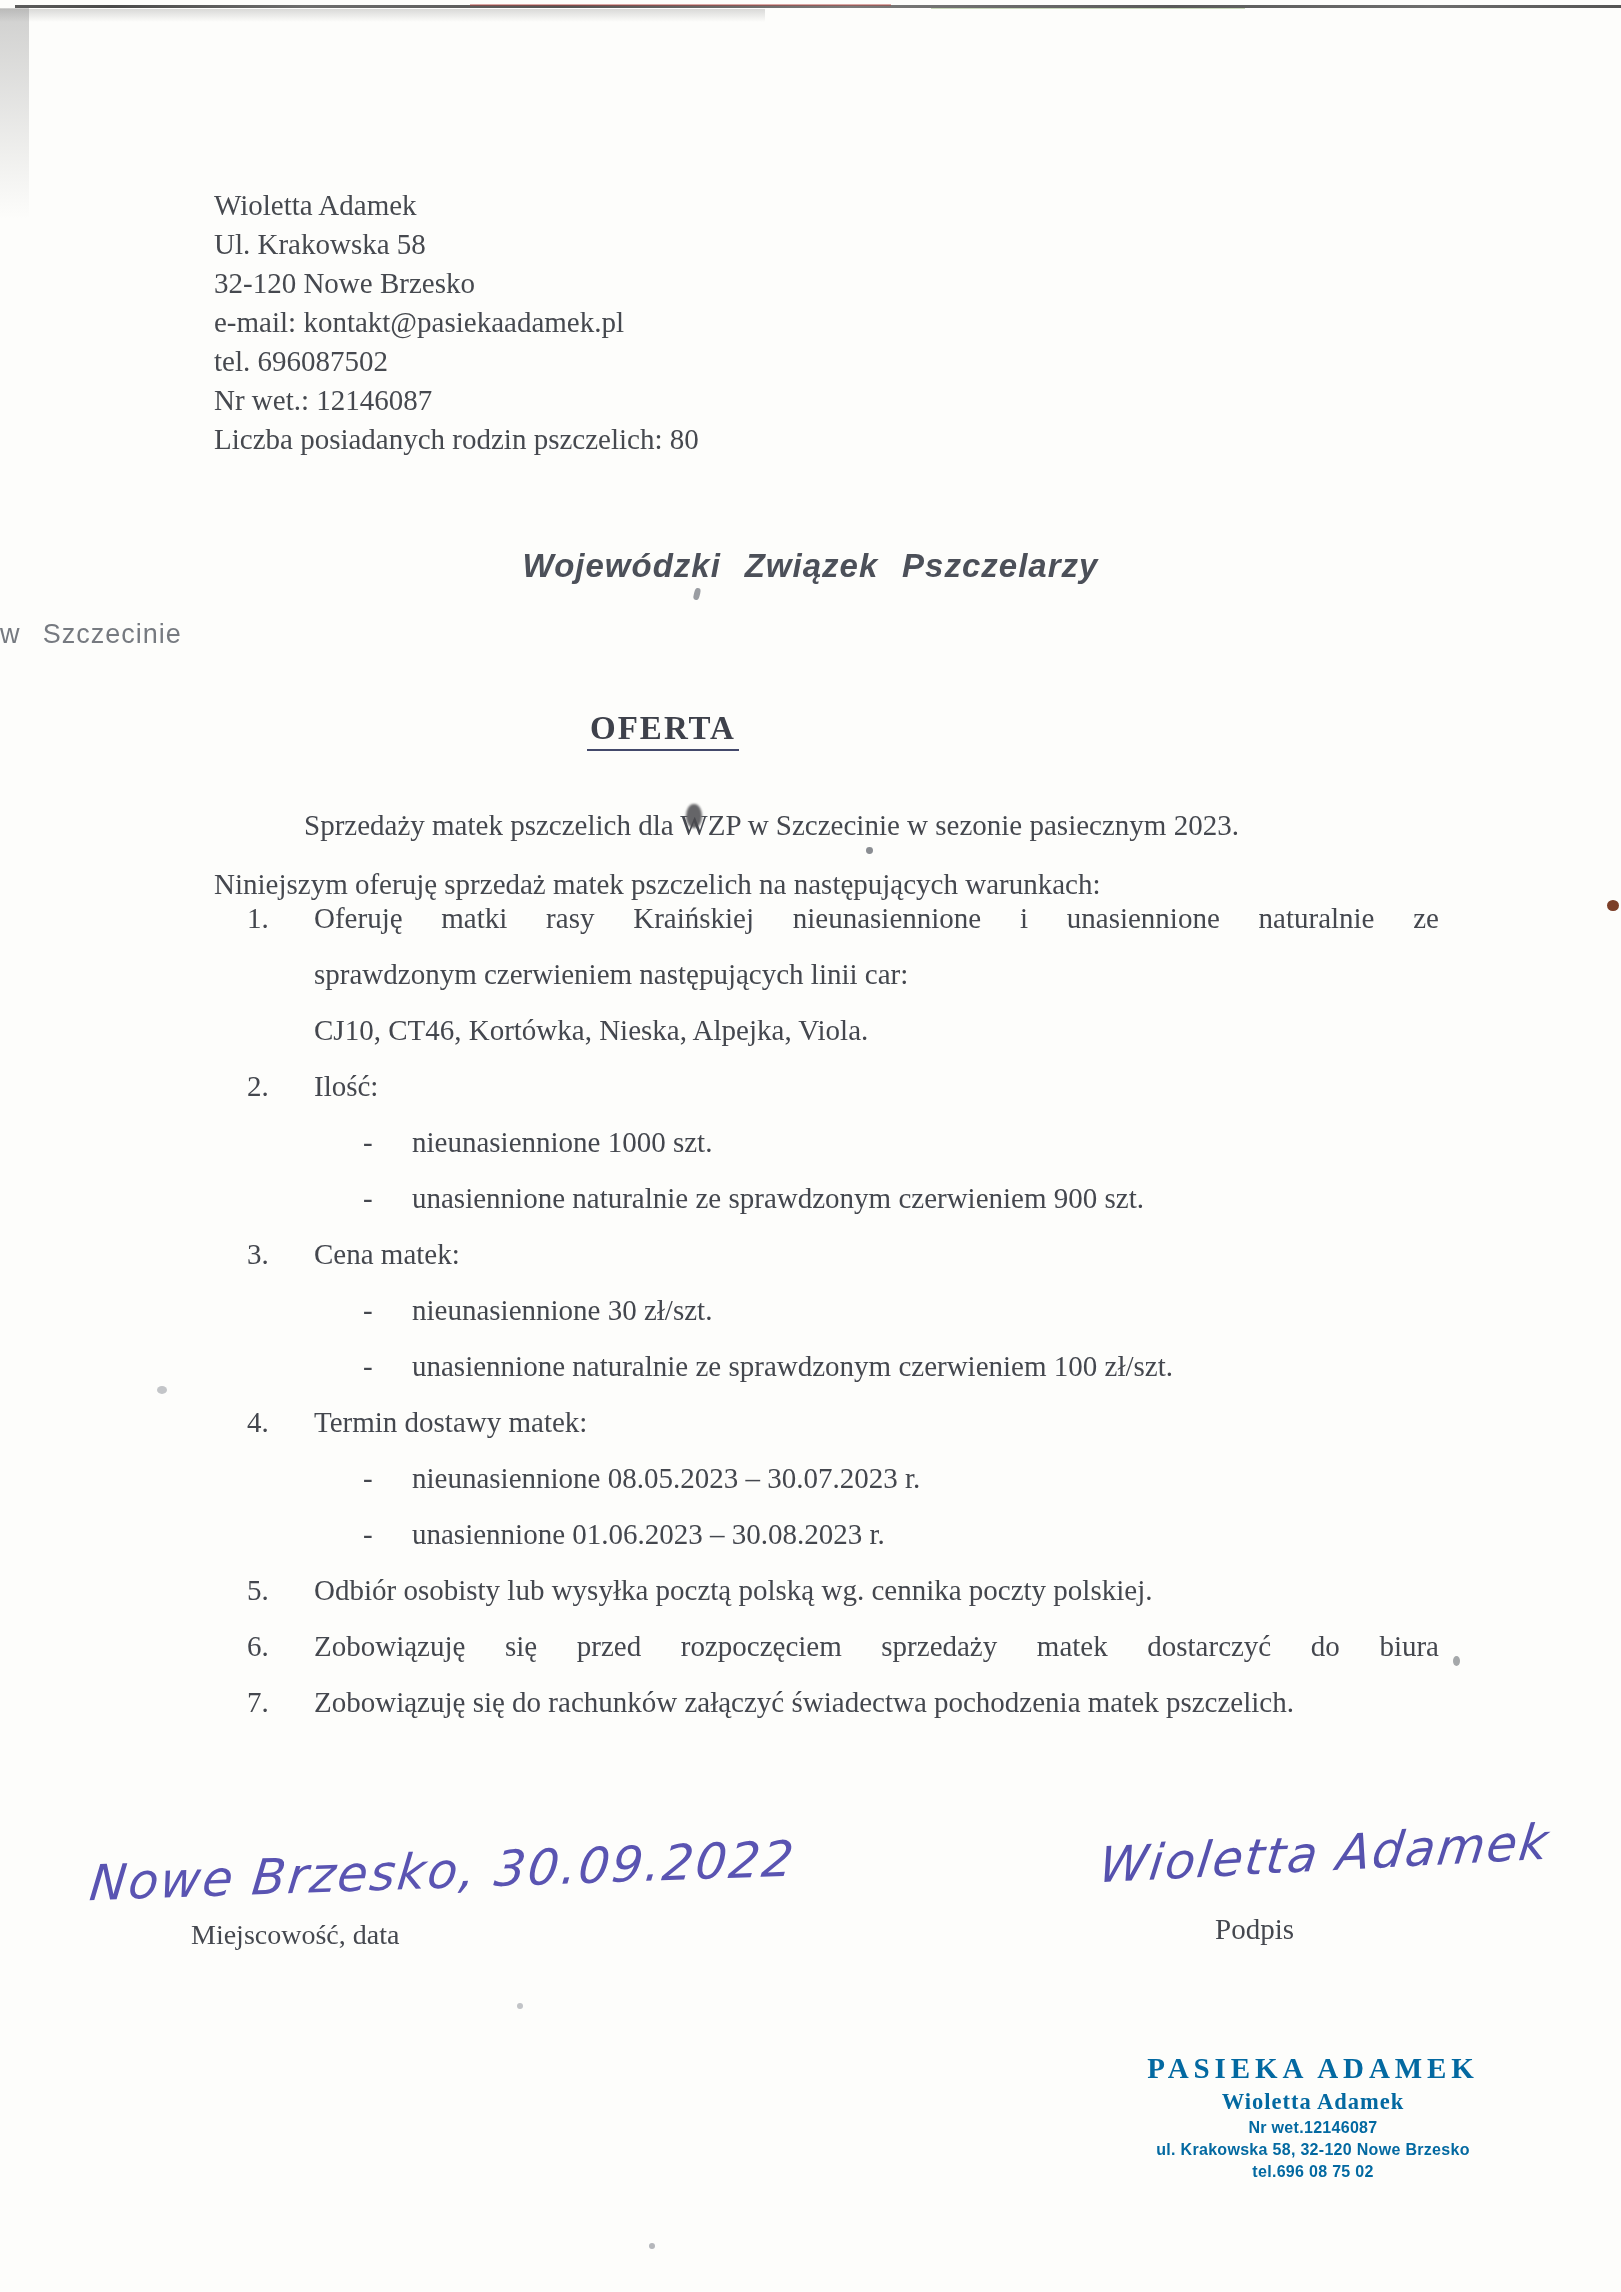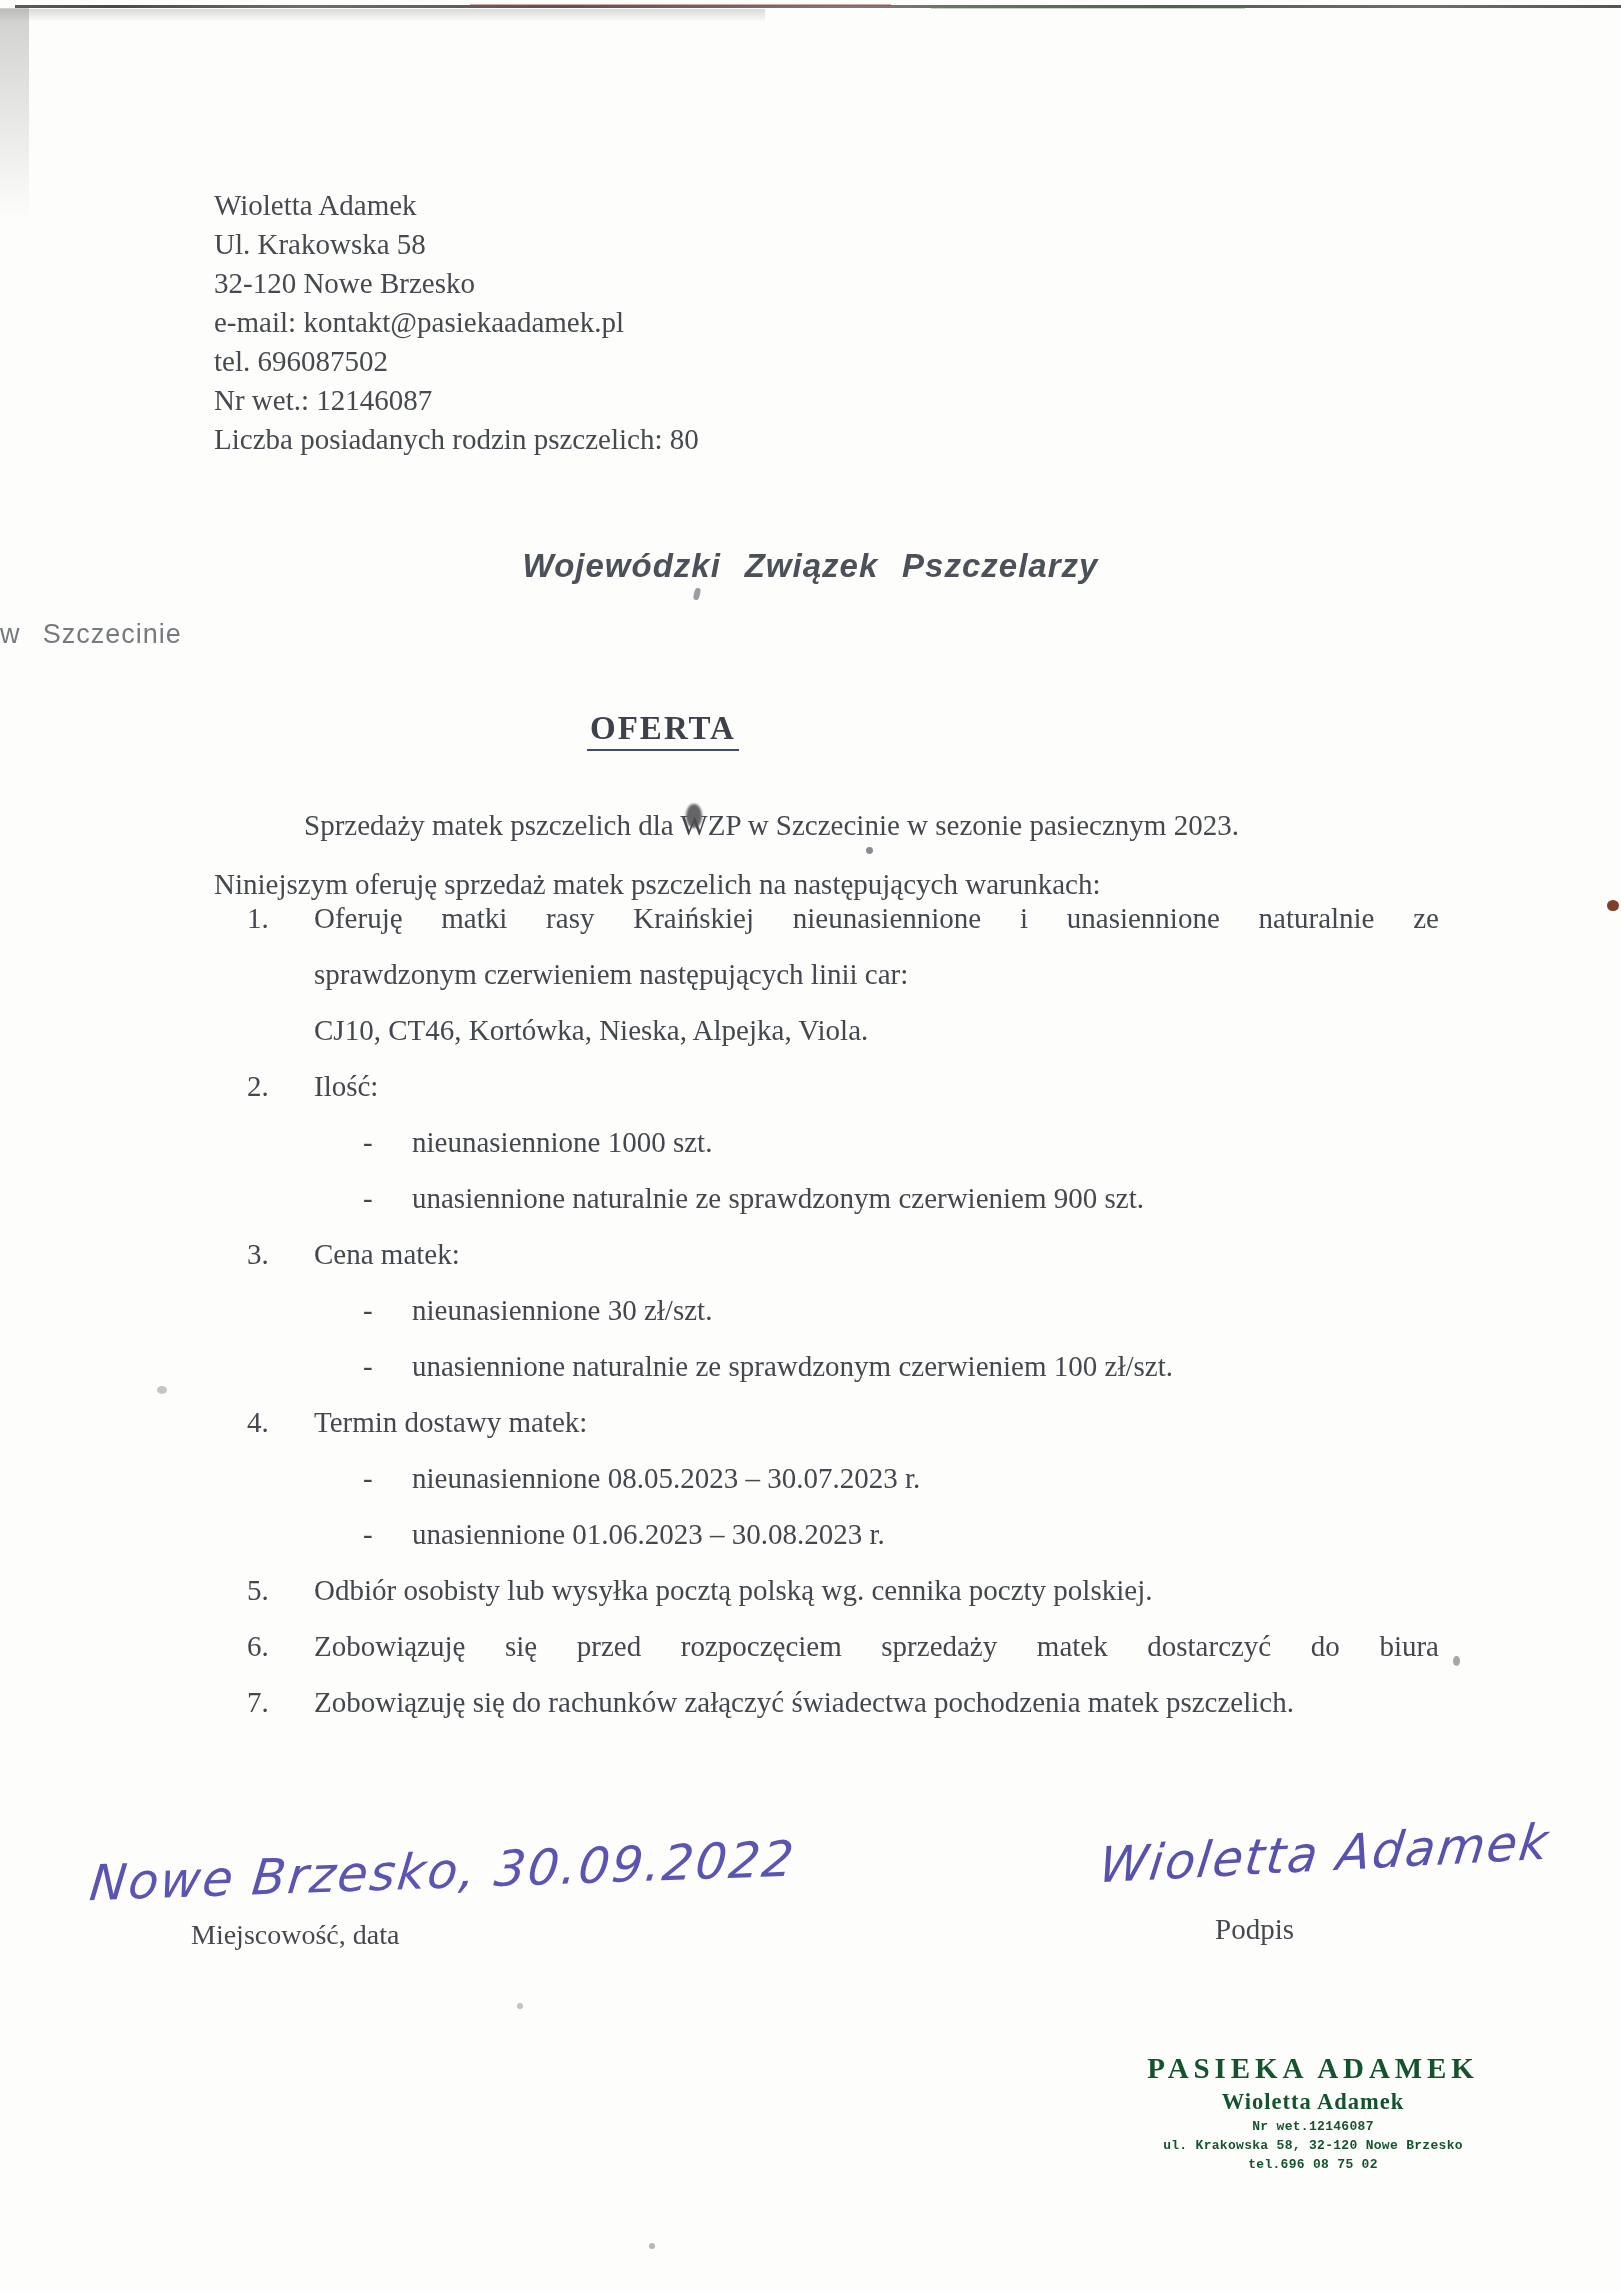--- a/index.html
+++ b/index.html
@@ -66,24 +66,24 @@
   .hand-date {position:absolute; left:93px; top:1855px; font-size:49px; letter-spacing:2px;
     transform:rotate(-2deg) skewX(-8deg); transform-origin:left top;}
   .hand-sign {position:absolute; left:1103px; top:1837px; font-size:49px; letter-spacing:2px; color:#5652ae;
     transform:rotate(-3deg) skewX(-10deg); transform-origin:left top;}
 
   .label-place {position:absolute; left:191px; top:1919px; font-size:28px; color:#45484f;}
   .label-sign  {position:absolute; left:1215px; top:1913px; font-size:29px; color:#45484f;}
 
   
   .stamp {position:absolute; left:1125px; top:2052px; width:376px; text-align:center;
-    color:#14532d; filter:blur(0.4px);}
+    color:#0369a1; filter:blur(0.4px);}
   .stamp-company {font-family:"Liberation Serif", serif; font-weight:700; font-size:29px; letter-spacing:4.9px; white-space:nowrap;}
   .stamp-owner   {font-family:"Liberation Serif", serif; font-weight:700; font-size:22.5px; letter-spacing:1px; margin-top:3.9px;}
-  .stamp-line    {font-family:Liberation Mono, monospace; font-weight:700; font-size:13px; margin-top:3.9px; letter-spacing:0.3px; white-space:nowrap;}
+  .stamp-line    {font-family:Liberation Sans, sans-serif; font-weight:700; font-size:16px; margin-top:3.9px; letter-spacing:0.3px; white-space:nowrap;}
 </style>
 </head>
 <body>
 
 <div class="page">
 
   <div class="top-line"></div>
   <div class="top-fringe-r"></div>
   <div class="top-fringe-g"></div>
   <div class="top-shadow"></div>

